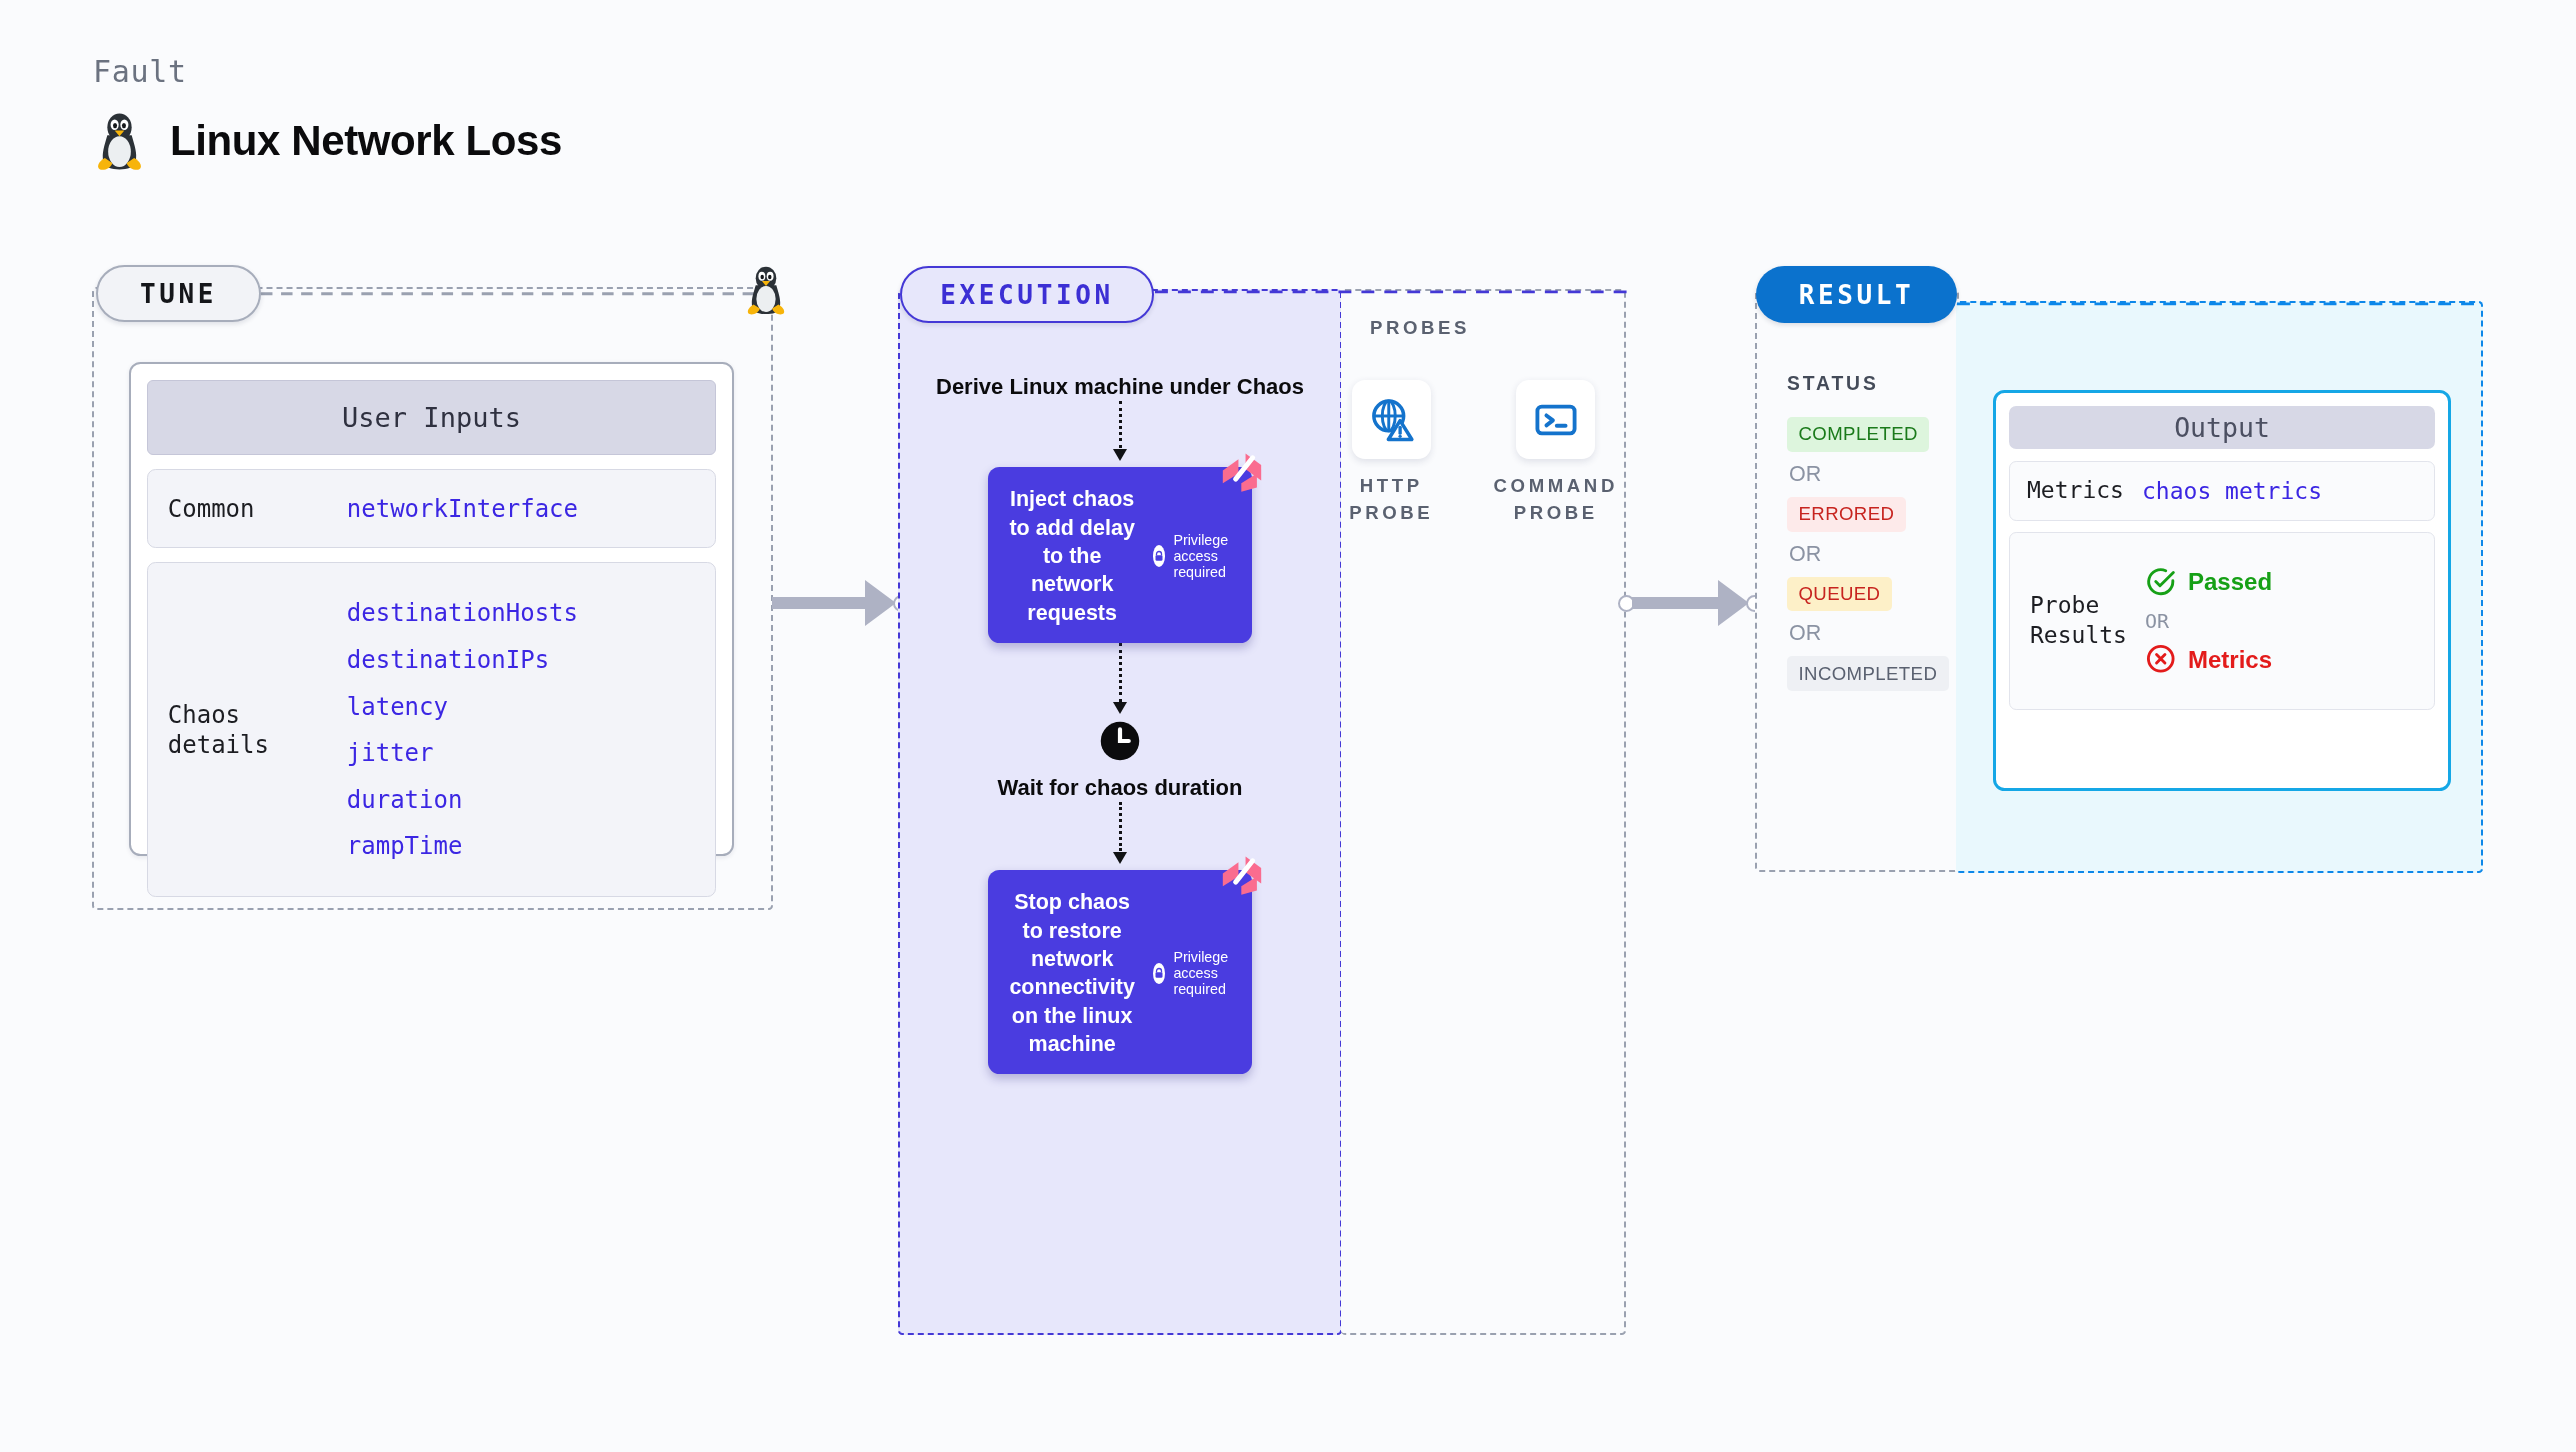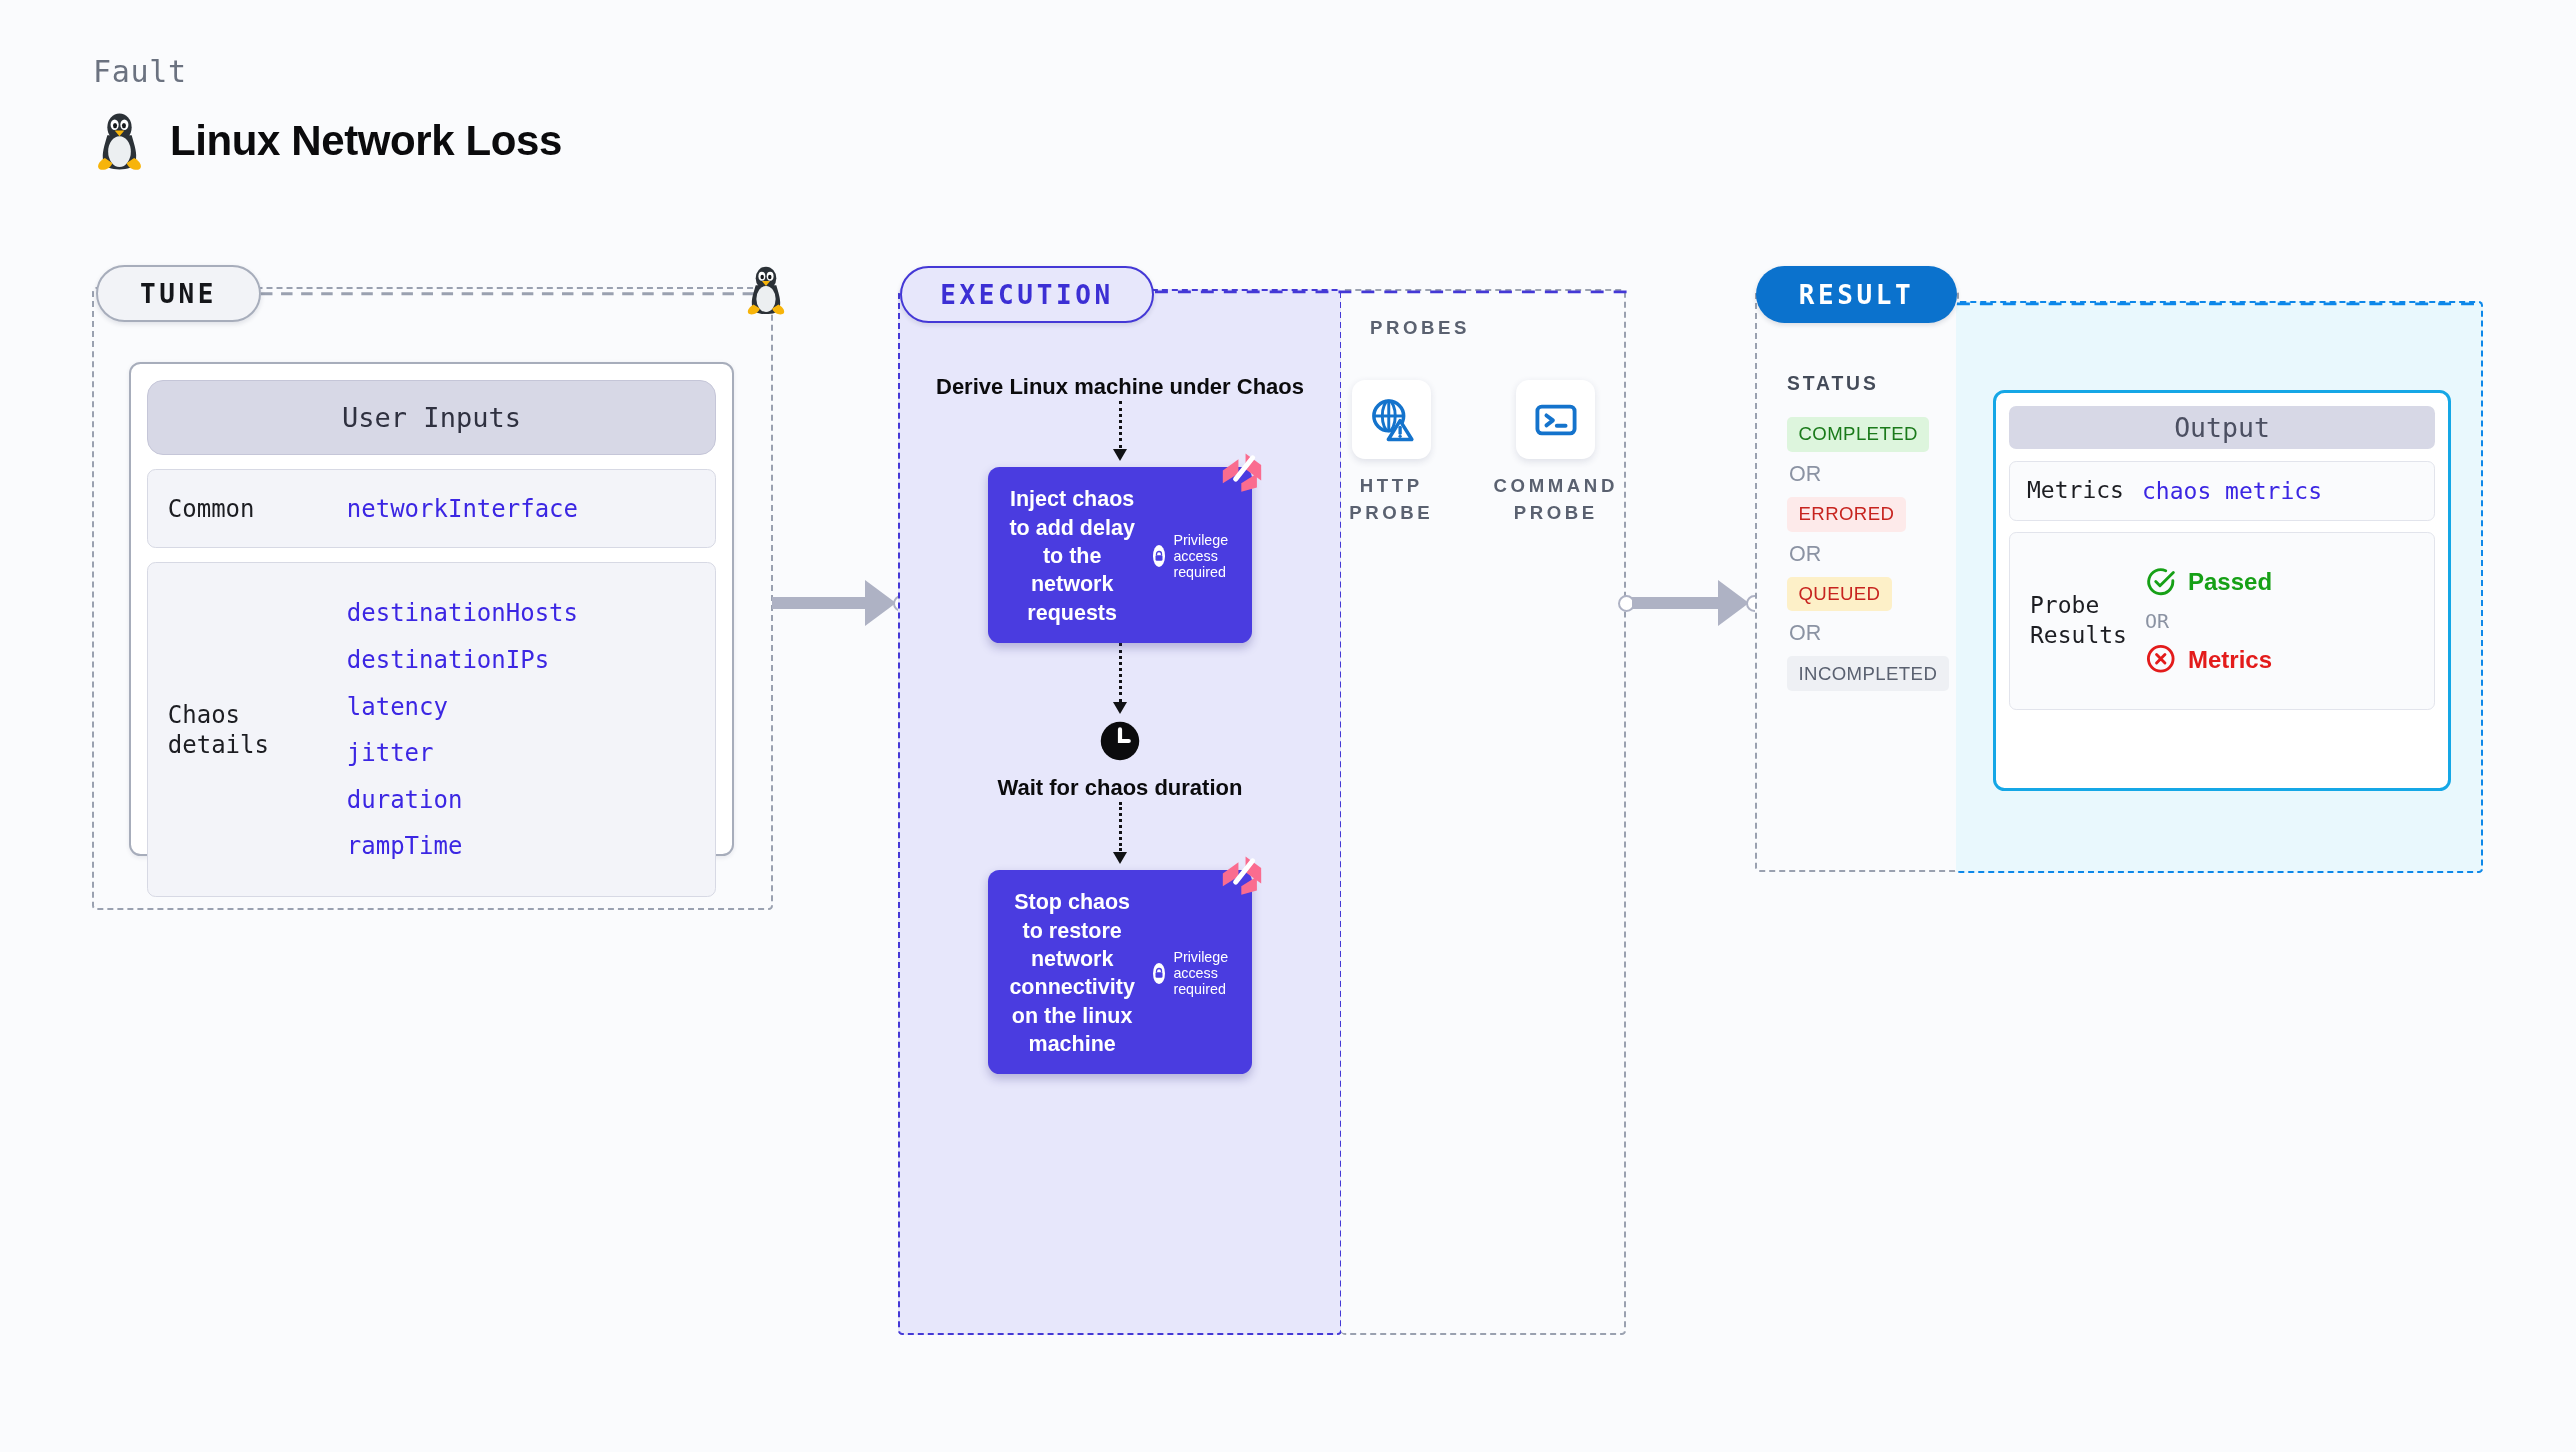--- a/index.html
+++ b/index.html
@@ -44,21 +44,21 @@
      border:2.9px solid #4438d6;color:#3c2fd4;font-size:26px;letter-spacing:3.6px;
      box-shadow:0 2.1px 5px rgba(20,25,60,.12);z-index:5;}
   #result-pill{left:1756px;top:266px;width:201px;height:57px;background:#0b72cd;
      border:none;color:#ffffff;font-size:26px;letter-spacing:3.6px;
      box-shadow:0 2.1px 5px rgba(20,25,60,.14);z-index:5;}
 
   
   #ui-card{left:129px;top:362px;width:605px;height:494px;background:#ffffff;
     border:2.9px solid #a7adbb;border-radius:11.5px;box-sizing:border-box;padding:15.8px;
     box-shadow:0 1.4px 4.3px rgba(20,25,60,.08);}
-  #ui-head{height:75px;background:#d7d8e6;border:1.4px solid #c5c6d8;border-radius:16px;
+  #ui-head{height:75px;background:#d7d8e6;border:1.4px solid #c5c6d8;border-radius:6px;
     display:flex;align-items:center;justify-content:center;
     font-family:"DejaVu Sans Mono",monospace;font-size:27px;color:#2f3140;box-sizing:border-box;}
   .ui-row{margin-top:14.3px;background:#f3f4f9;border:1.4px solid #d7d9e4;border-radius:8.6px;
     box-sizing:border-box;display:flex;align-items:center;padding:17px 20px;}
   .ui-label{font-family:"DejaVu Sans Mono",monospace;font-size:24px;color:#1c1d22;
     width:179px;flex-shrink:0;line-height:1.25;}
   .ui-vals{display:flex;flex-direction:column;gap:18.6px;}
   .ui-val{font-family:"DejaVu Sans Mono",monospace;font-size:24px;color:#3b26e3;}
   #row-common{height:79px;}
   #row-chaos{height:335px;align-items:center;}

